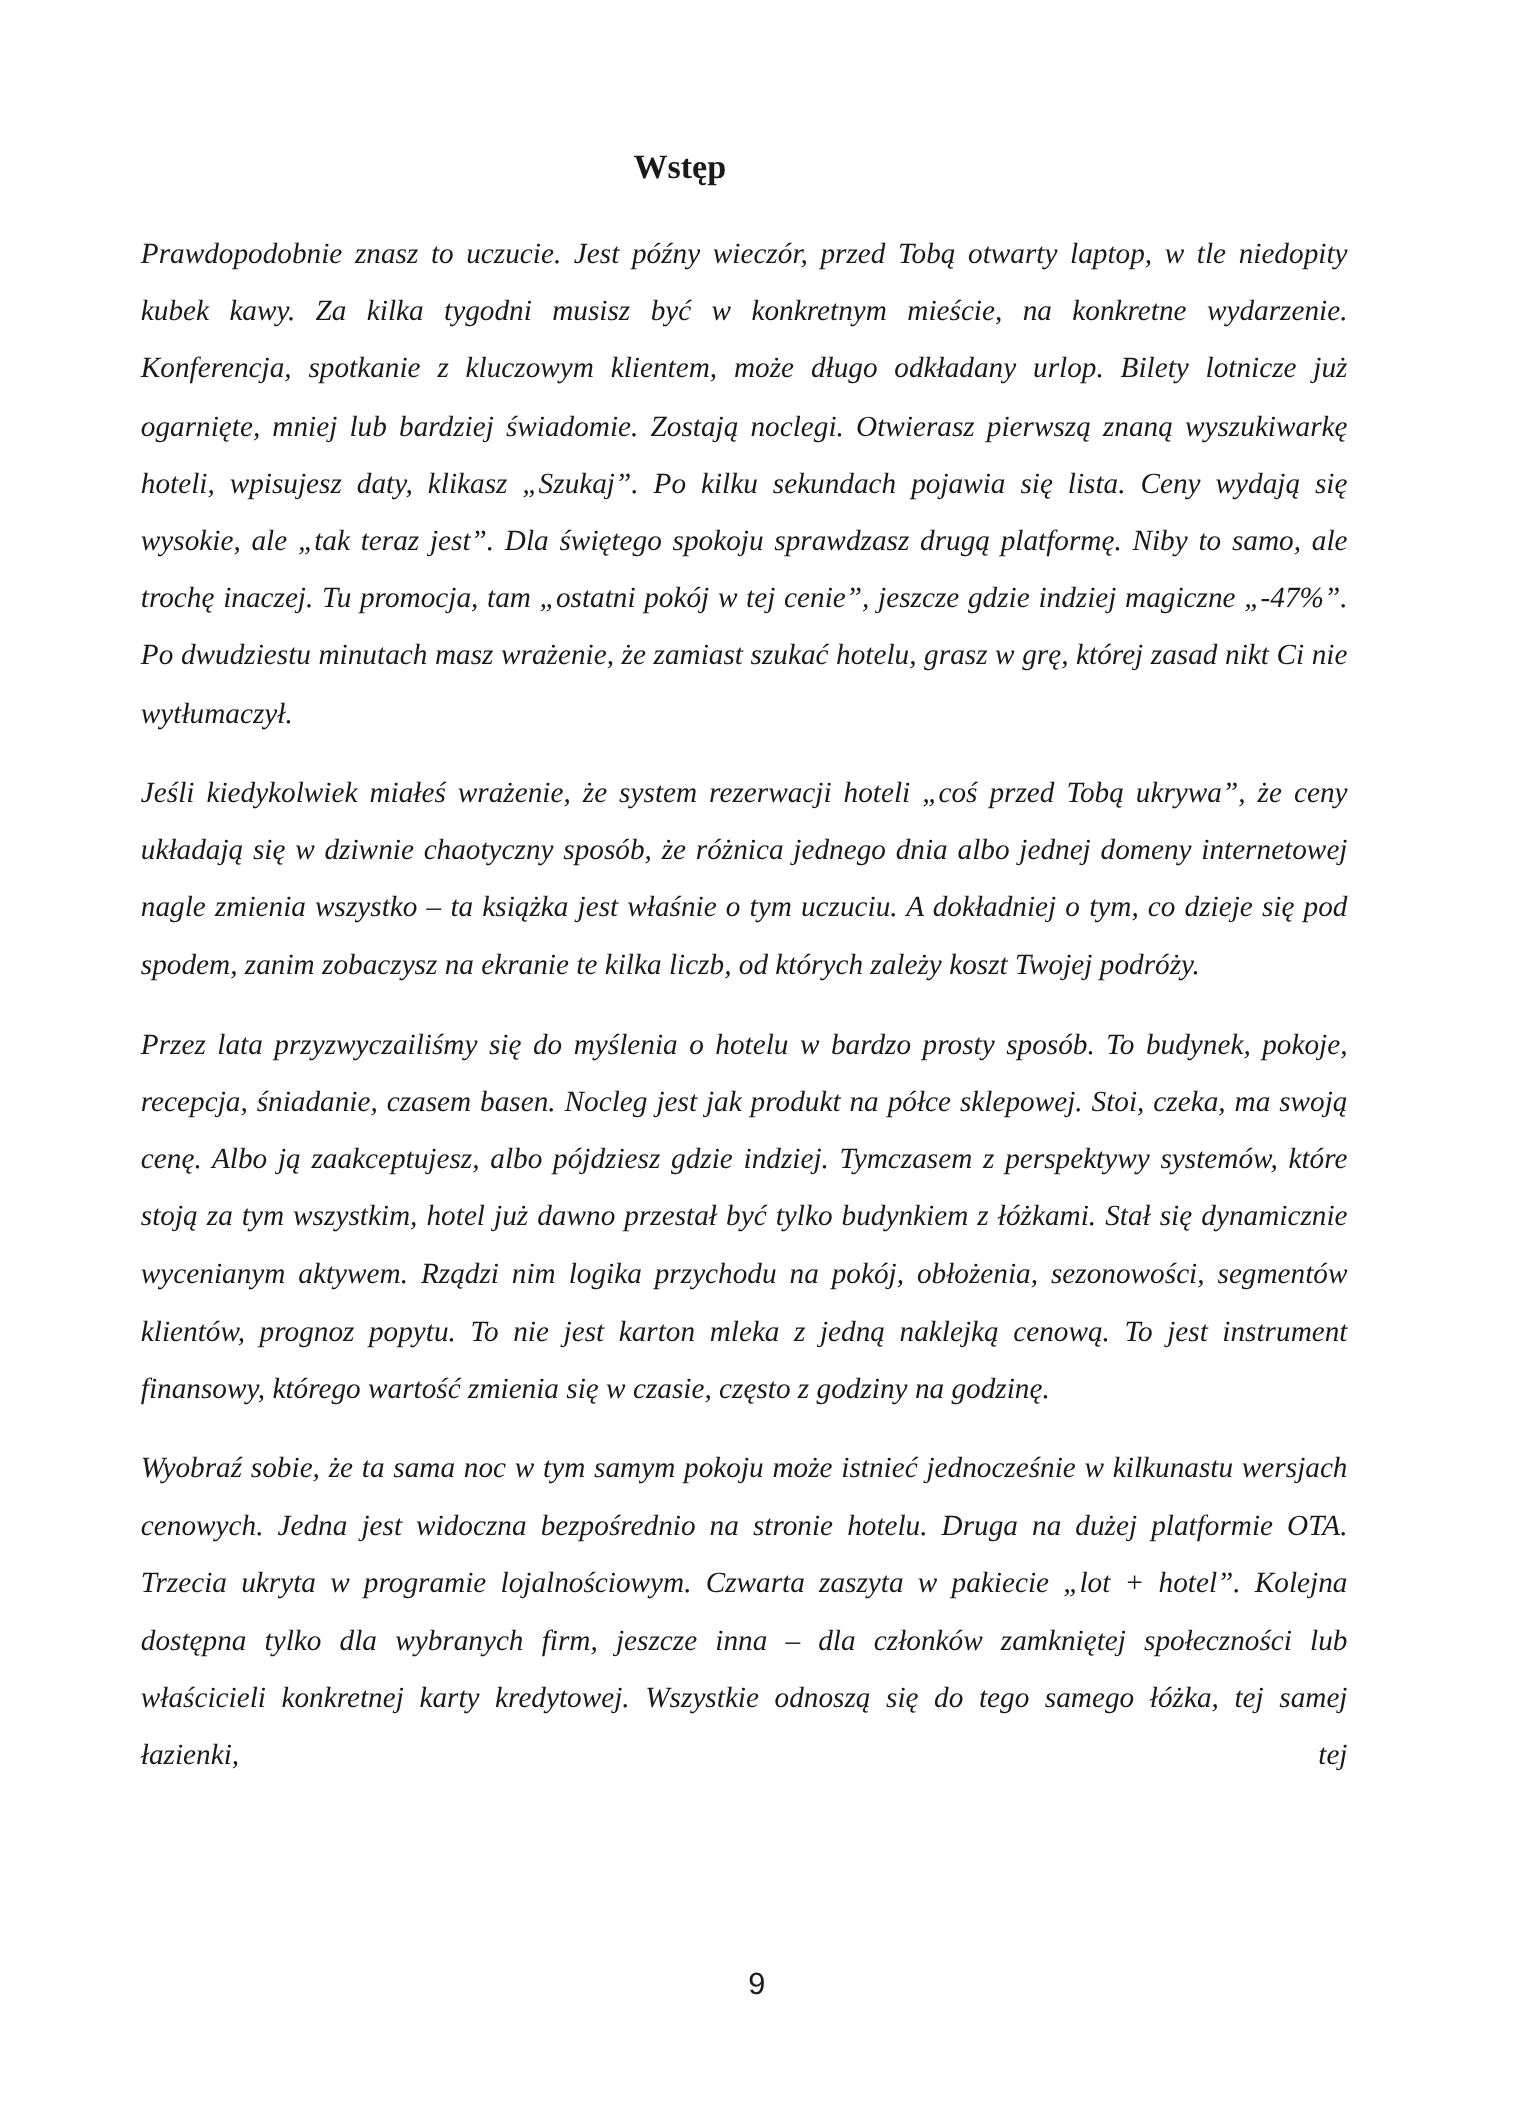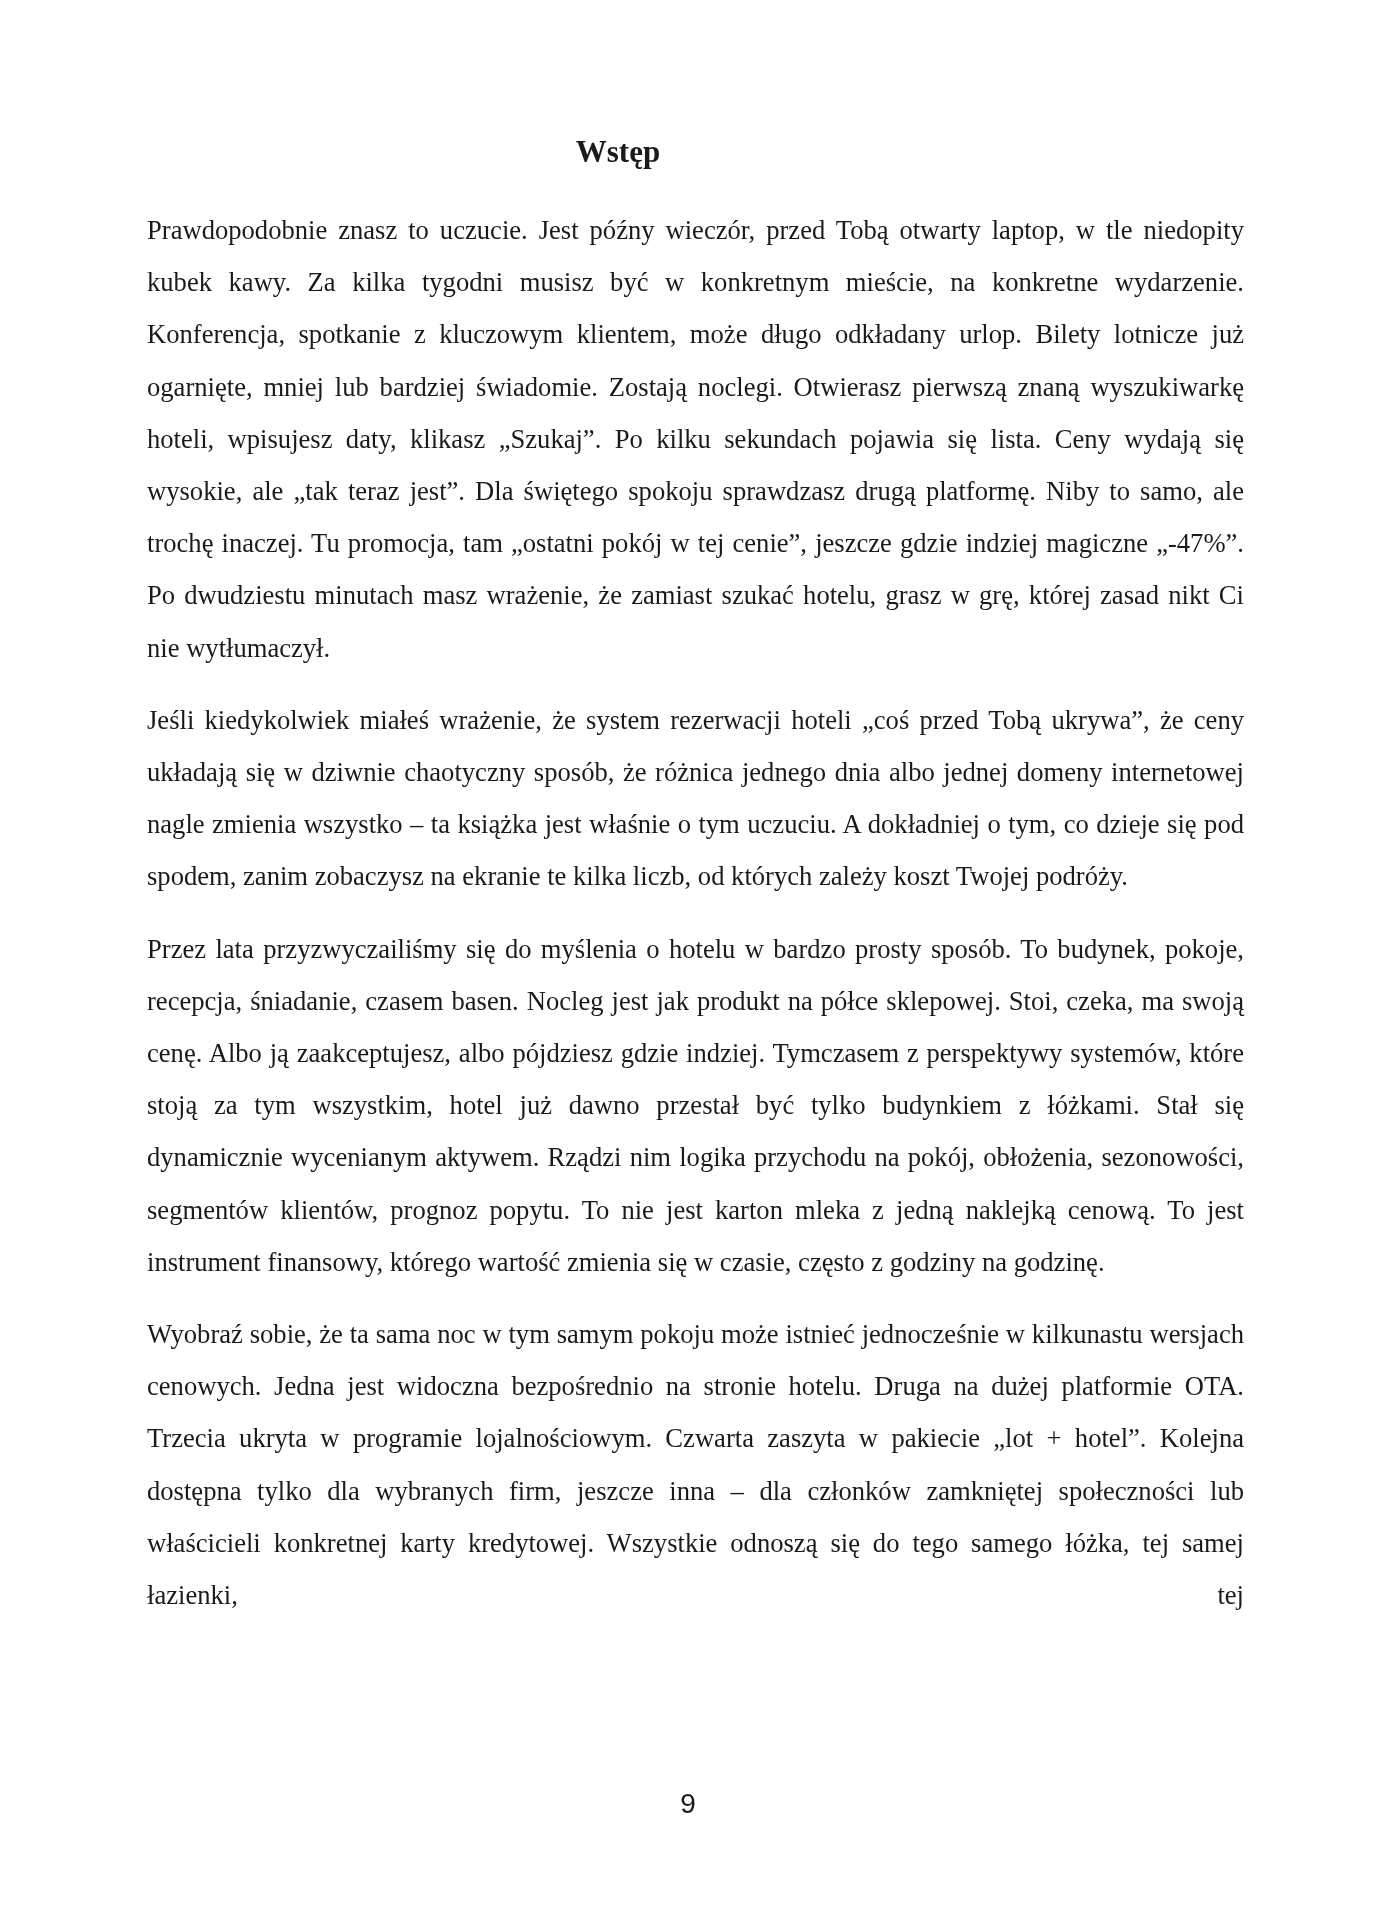--- a/index.html
+++ b/index.html
@@ -31,23 +31,24 @@
       text-align: center;
       font-family: "Liberation Serif", "DejaVu Serif", serif;
       font-weight: bold;
       font-size: 31px;
       line-height: 40px;
       margin: 0;
       color: #1a1a1a;
     }
     .body-text {
       position: absolute;
-      left: 147px;
+      left: 128px;
       top: 204px;
       width: 1097px;
+      font-style: italic;
     }
     .paragraph {
       margin: 0 0 20px 0;
       font-size: 26.6px;
       line-height: 52.2px;
       text-align: justify;
       text-align-last: left;
       hyphens: none;
       letter-spacing: 0px;
       word-spacing: 0px;

